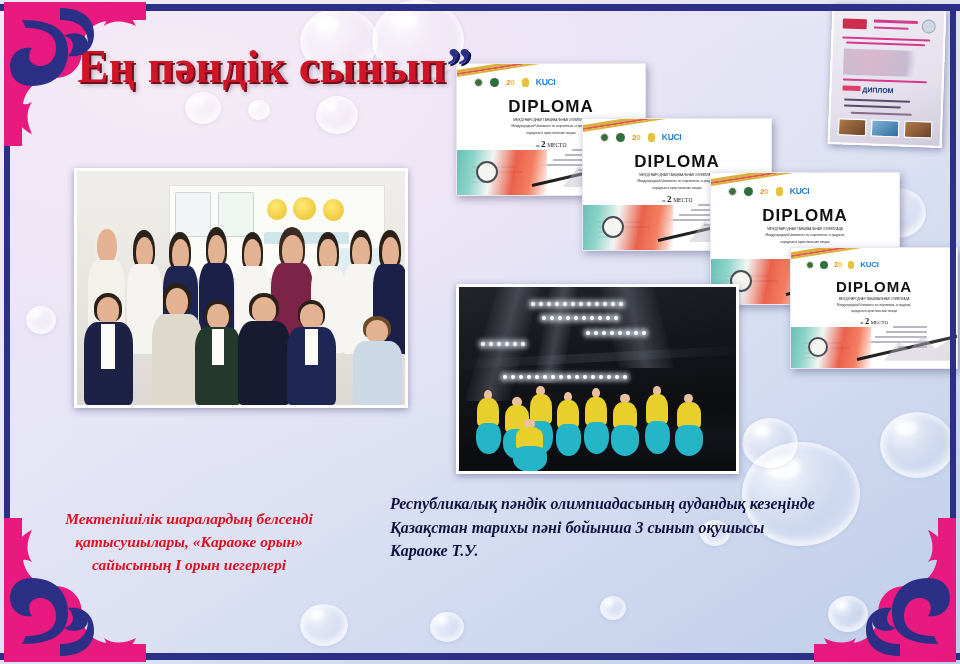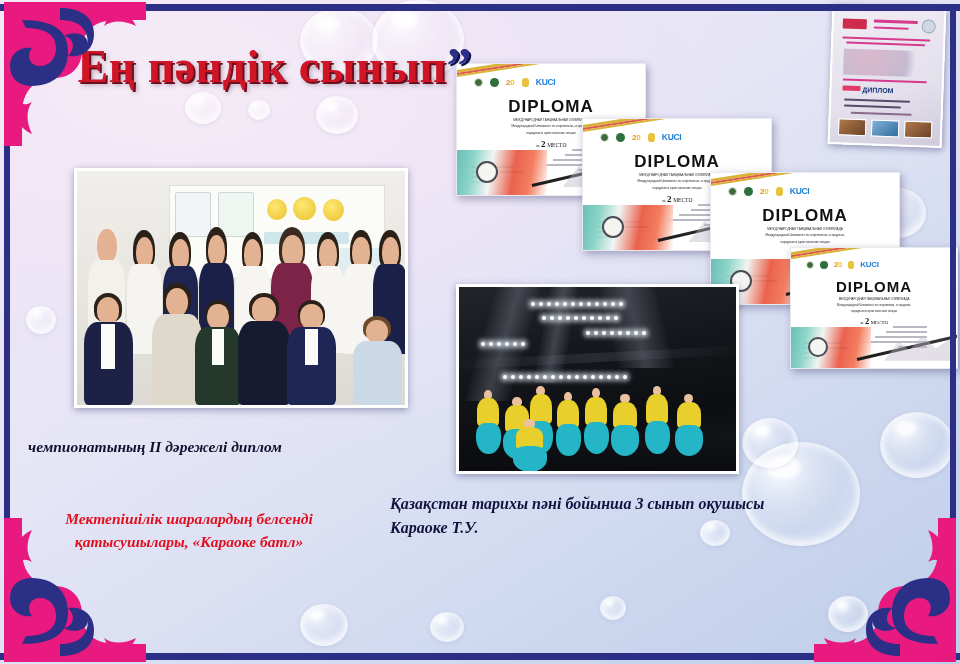--- a/index.html
+++ b/index.html
@@ -544,29 +544,30 @@
     <div class="pp-line" style="left:10%;top:58%;width:16%;height:5px;background:#e23a6a;"></div>
     <div class="pp-line" style="left:12%;top:68%;width:60%;height:2px;background:#5a4a6a;"></div>
     <div class="pp-line" style="left:12%;top:72%;width:52%;height:2px;background:#5a4a6a;"></div>
     <div class="pp-line" style="left:18%;top:77%;width:56%;height:2px;background:#8a6a8a;"></div>
     <div class="pp-img" style="left:7%;top:82%;width:26%;height:13%;background:linear-gradient(140deg,#b07a4a,#6b4228);"></div>
     <div class="pp-img" style="left:37%;top:82%;width:26%;height:13%;background:linear-gradient(140deg,#7fb3d6,#2f6d9e);"></div>
     <div class="pp-img" style="left:67%;top:82%;width:26%;height:13%;background:linear-gradient(140deg,#b07a4a,#6b4228);"></div>
   </div>
 
   <div class="caption" id="cap-left-1">
-    <span class="cap-line">чемпионатының II дәрежелі диплом</span>
   </div>
 
   <div class="caption" id="cap-left-2">
     <span class="cap-line">Мектепішілік шаралардың белсенді</span>
-    <span class="cap-line">қатысушылары, «Караоке батл»</span>
+    <span class="cap-line">қатысушылары, «Караоке орын»</span>
+    <span class="cap-line">сайысының I орын иегерлері</span>
   </div>
 
   <div class="caption" id="cap-right">
+    <span class="cap-line">Республикалық пәндік олимпиадасының аудандық кезеңінде</span>
     <span class="cap-line">Қазақстан тарихы пәні бойынша 3 сынып оқушысы</span>
     <span class="cap-line">Караоке Т.У.</span>
   </div>
 
   <div class="frame-line frame-top"></div>
   <div class="frame-line frame-bottom"></div>
   <div class="frame-line frame-left"></div>
   <div class="frame-line frame-right"></div>
 
   <svg class="orn orn-tl" viewBox="0 0 160 160">

